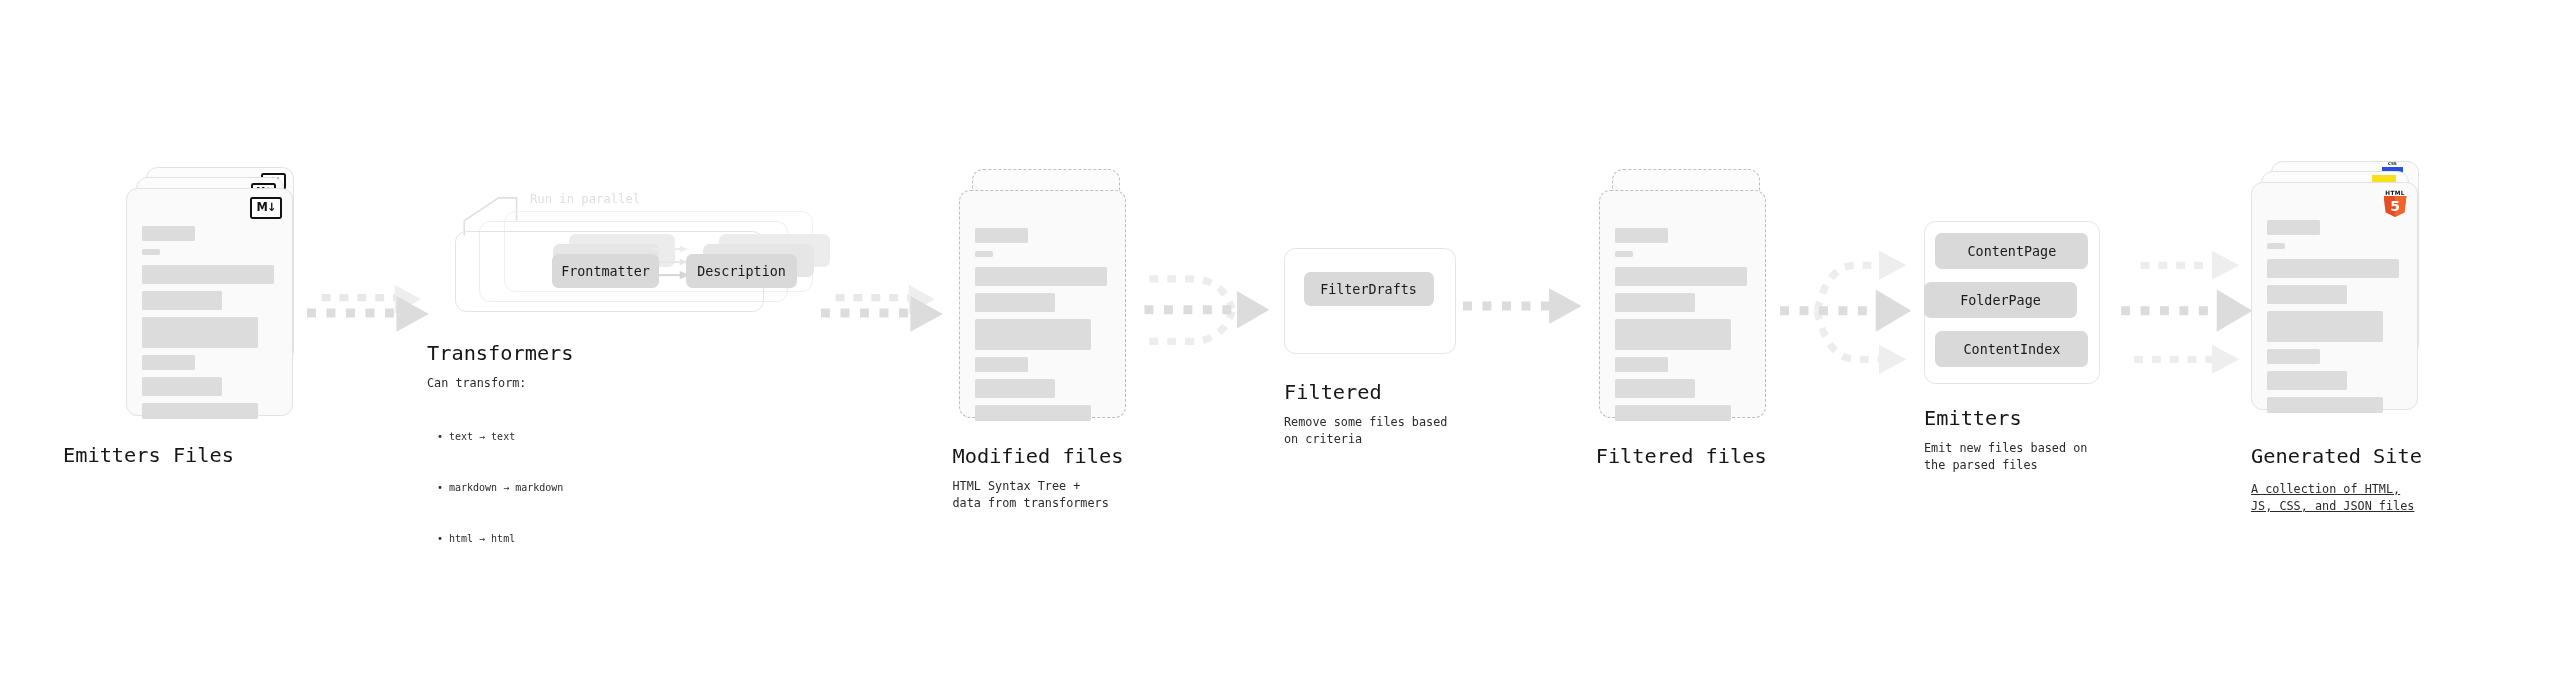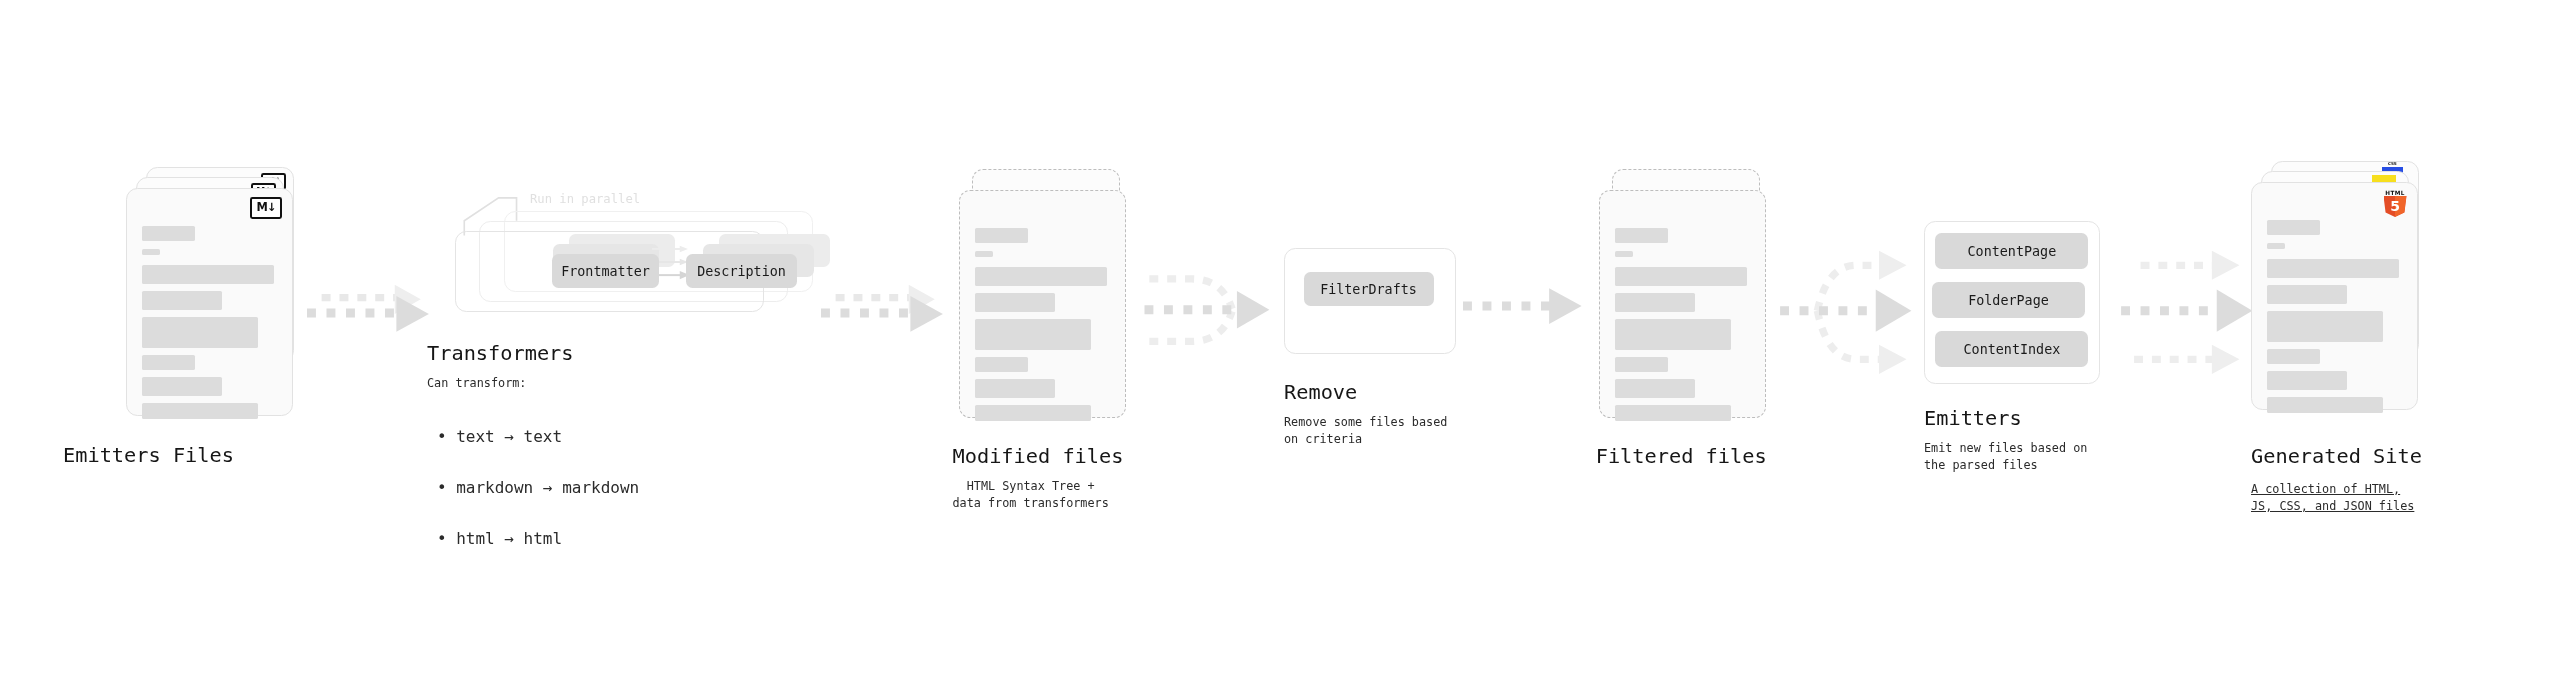--- a/index.html
+++ b/index.html
@@ -93,21 +93,21 @@
   .chip.ghost{background:#ececec;}
   .chip.ghost2{background:#e6e6e6;}
 
   
   .title{
     font-size:20.3px;color:#161616;white-space:nowrap;letter-spacing:0px;
   }
   .sub{
     font-size:11.8px;color:#2b2b2b;line-height:17px;white-space:pre;
   }
-  .sublist{font-size:16px;color:#2b2b2b;line-height:17px;white-space:pre;}
+  .sublist{font-size:10px;color:#2b2b2b;line-height:17px;white-space:pre;}
   .runlabel{font-size:12.2px;color:#e0e0e0;white-space:nowrap;}
 
   svg{display:block;overflow:visible;}
 </style>
 </head>
 <body>
 
 <div class="stage" style="left:126px;top:167px;">
   <div class="docstack" style="width:167px;height:249px;">
     <div class="doc back2">
@@ -218,41 +218,41 @@
         <div class="ln" style="width:132px;height:18.7px;"></div>
         <div class="ln" style="width:80px;height:18.7px;"></div>
         <div class="ln" style="width:116px;height:31px;"></div>
         <div class="ln" style="width:53px;height:14.6px;"></div>
         <div class="ln" style="width:80px;height:18.7px;"></div>
         <div class="ln" style="width:116px;height:16.3px;"></div>
       </div>
     </div>
   </div>
   <div class="title" style="position:absolute;left:-6.5px;top:275px;">Modified files</div>
-  <div class="sub" style="position:absolute;left:-6.5px;top:309px;text-align:center;">HTML Syntax Tree +
+  <div class="sub" style="position:absolute;left:-6.5px;top:309px;">HTML Syntax Tree +
 data from transformers</div>
 </div>
 
 <div class="stage" style="left:1138px;top:260px;">
   <svg width="146" height="106" viewBox="0 0 180 130">
     <g fill="none" stroke-linecap="butt">
       <path d="M14 23 L66 23 Q104 23 116 60" stroke="#ededed" stroke-width="9" stroke-dasharray="11 11"></path>
       <path d="M14 100 L66 100 Q104 100 116 63" stroke="#ededed" stroke-width="9" stroke-dasharray="11 11"></path>
       <line x1="8" y1="61" x2="128" y2="61" stroke="#dcdcdc" stroke-width="11" stroke-dasharray="11 13"></line>
     </g>
     <polygon points="122,38 162,61 122,84" fill="#dcdcdc"></polygon>
   </svg>
 </div>
 
 <div class="stage" style="left:1284px;top:248px;">
   <div class="gbox" style="left:0px;top:0px;width:172px;height:106px;"></div>
   <div class="chip" style="position:absolute;left:19.5px;top:24.4px;width:130px;height:34px;">
     <span>FilterDrafts</span>
   </div>
-  <div class="title" style="position:absolute;left:0px;top:132px;">Remove</div>
+  <div class="title" style="position:absolute;left:0px;top:132px;">Filtered</div>
   <div class="sub" style="position:absolute;left:0px;top:166px;">Remove some files based
 on criteria</div>
 </div>
 
 <div class="stage" style="left:1463px;top:288px;">
   <svg width="130" height="49" viewBox="0 0 160 60">
     <line x1="0" y1="22" x2="112" y2="22" stroke="#dcdcdc" stroke-width="11" stroke-dasharray="11 13" fill="none"></line>
     <polygon points="106,0 146,22 106,44" fill="#dcdcdc"></polygon>
   </svg>
 </div>
@@ -287,21 +287,21 @@
     <polygon points="128,66 172,92 128,118" fill="#dcdcdc"></polygon>
     <polygon points="132,134 166,152 132,170" fill="#eeeeee"></polygon>
   </svg>
 </div>
 
 <div class="stage" style="left:1924px;top:221px;">
   <div class="gbox" style="left:0px;top:0px;width:176px;height:163px;"></div>
   <div class="chip" style="position:absolute;left:11.4px;top:12.2px;width:153px;height:36px;">
     <span>ContentPage</span>
   </div>
-  <div class="chip" style="position:absolute;left:8px;top:61px;width:153px;height:36px;">
+  <div class="chip" style="position:absolute;left:0;top:61px;width:153px;height:36px;">
     <span>FolderPage</span>
   </div>
   <div class="chip" style="position:absolute;left:11.4px;top:110px;width:153px;height:36px;">
     <span>ContentIndex</span>
   </div>
   <div class="title" style="position:absolute;left:0px;top:185px;">Emitters</div>
   <div class="sub" style="position:absolute;left:0px;top:219px;">Emit new files based on
 the parsed files</div>
 </div>
 

